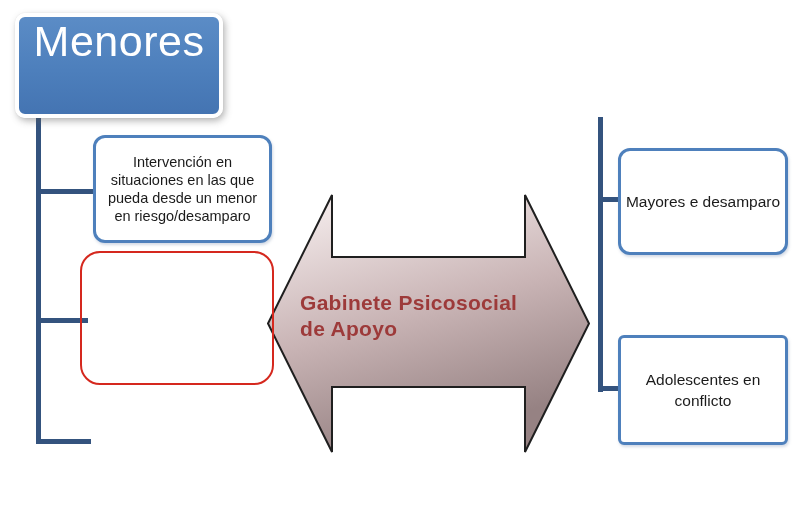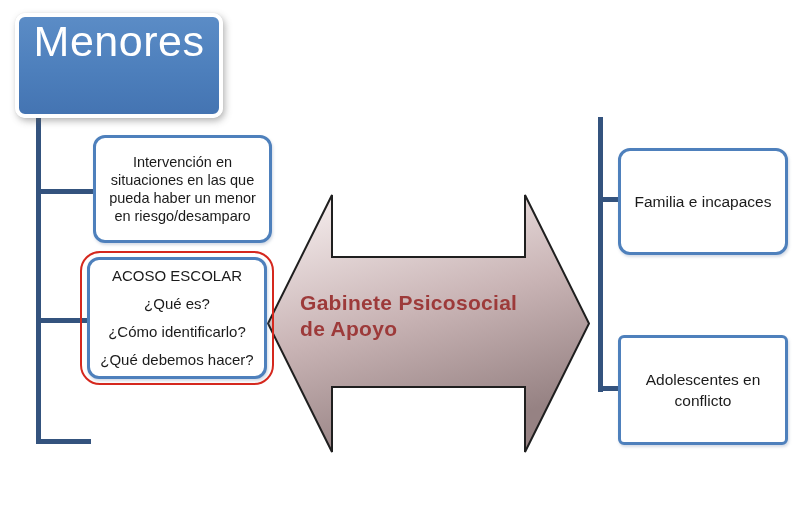--- a/index.html
+++ b/index.html
@@ -68,36 +68,30 @@
   <div id="arrow-label">Gabinete Psicosocial
 de Apoyo</div>
 
   <div class="header-box" style="left:15px;top:13px;width:200px;height:97px;">
     <span>Menores</span>
   </div>
 
   <div class="child-box left-col" style="left:93px;top:135px;width:173px;height:102px;">
     <span>Intervención en
 situaciones en las que
-pueda haber un menor
+pueda desde un menor
 en riesgo/desamparo</span>
   </div>
 
-  <div class="child-box acoso" style="left:87px;top:257px;width:174px;height:116px;">
-    <span>ACOSO ESCOLAR
-¿Qué es?
-¿Cómo identificarlo?
-¿Qué debemos hacer?</span>
-  </div>
   <div class="red-outline" style="left:80px;top:251px;width:190px;height:130px;"></div>
 
 
 
   <div class="child-box right-col" style="left:618px;top:148px;width:164px;height:101px;">
-    <span>Familia e incapaces</span>
+    <span>Mayores e desamparo</span>
   </div>
 
   <div class="child-box right-col" style="left:618px;top:335px;width:164px;height:104px;border-radius:6px;">
     <span>Adolescentes en
 conflicto</span>
   </div>
 
 </div>
 
 </body></html>

